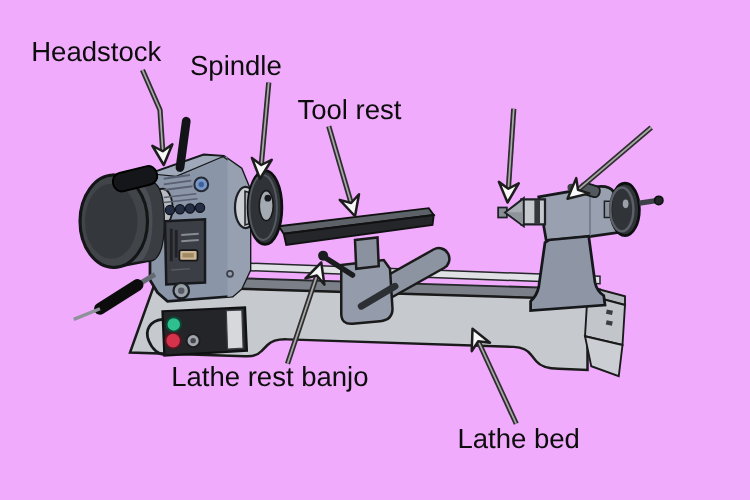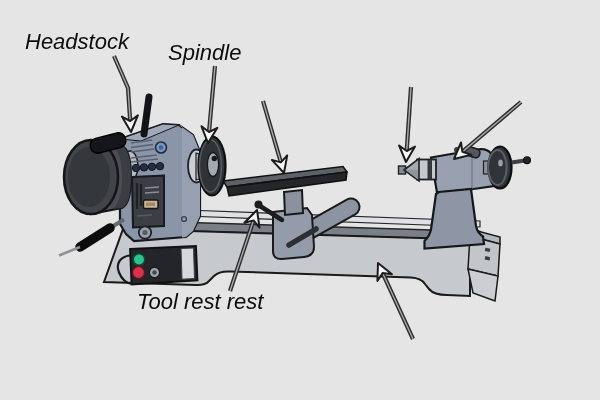--- a/index.html
+++ b/index.html
@@ -1,22 +1,21 @@
 <!DOCTYPE html>
 <html><head>
 <meta charset="utf-8">
 <style>
   html,body{margin:0;padding:0;background:#ffffff;}
   .stage{
     position:relative;
     width:600px;height:400px;
-    background:#e5e5e5;
+    background:#f0abfc;
     overflow:hidden;
     font-family:"Liberation Sans", sans-serif;
-    font-style:italic;
   }
   .stage svg{position:absolute;left:0;top:0;}
   .lbl{
     position:absolute;
     font-size:22px;
     line-height:1.05;
     color:#0d0d0d;
     white-space:nowrap;
     user-select:none;
   }
@@ -167,16 +166,18 @@
     </g>
     <g>
       <line x1="413" y1="339" x2="382.6" y2="273" stroke="#2e2e2e" stroke-width="4.2"></line>
       <line x1="413" y1="339" x2="382.6" y2="273" stroke="#a8a8a8" stroke-width="1.4"></line>
       <polygon points="378,263 392,274.2 382.6,273 377.4,280.9" fill="#f8f8f8" stroke="#1c1c1c" stroke-width="2"></polygon>
     </g>
   </g>
 </svg>
 
   <div class="lbl" style="left:25px;  top:30px;">Headstock</div>
-  <div class="lbl" style="left:168px; top:41px;">Spindle</div>
-  <div class="lbl" style="left:137px; top:290px;">Tool rest rest</div>
+  <div class="lbl" style="left:152px; top:41px;">Spindle</div>
+  <div class="lbl" style="left:238px; top:76px;">Tool rest</div>
+  <div class="lbl" style="left:137px; top:290px;">Lathe rest banjo</div>
+  <div class="lbl" style="left:366px; top:339px;">Lathe bed</div>
 
 </div>
 
 </body></html>

